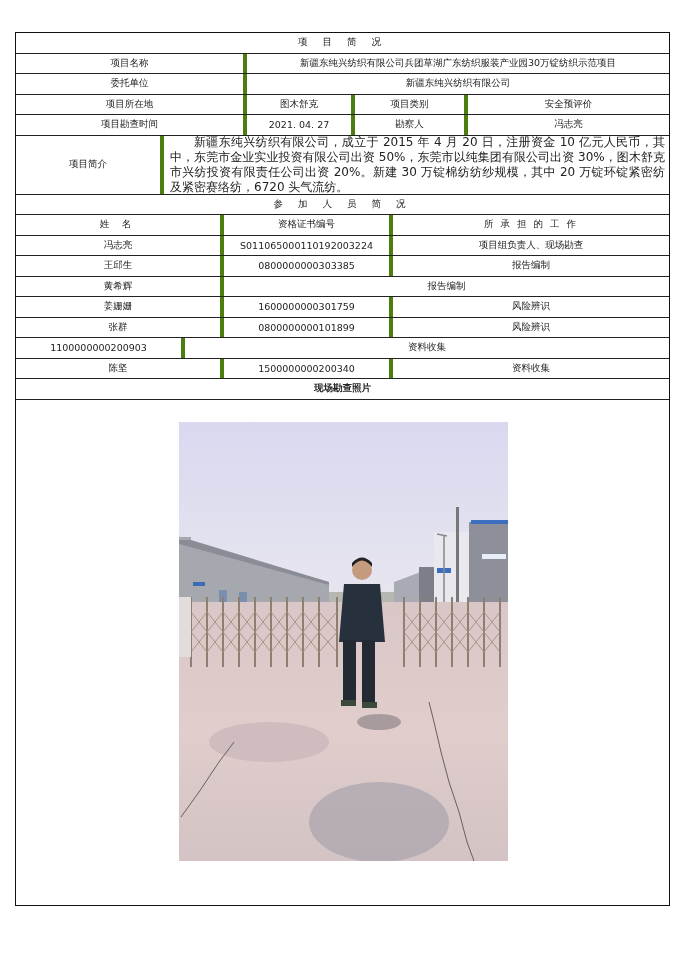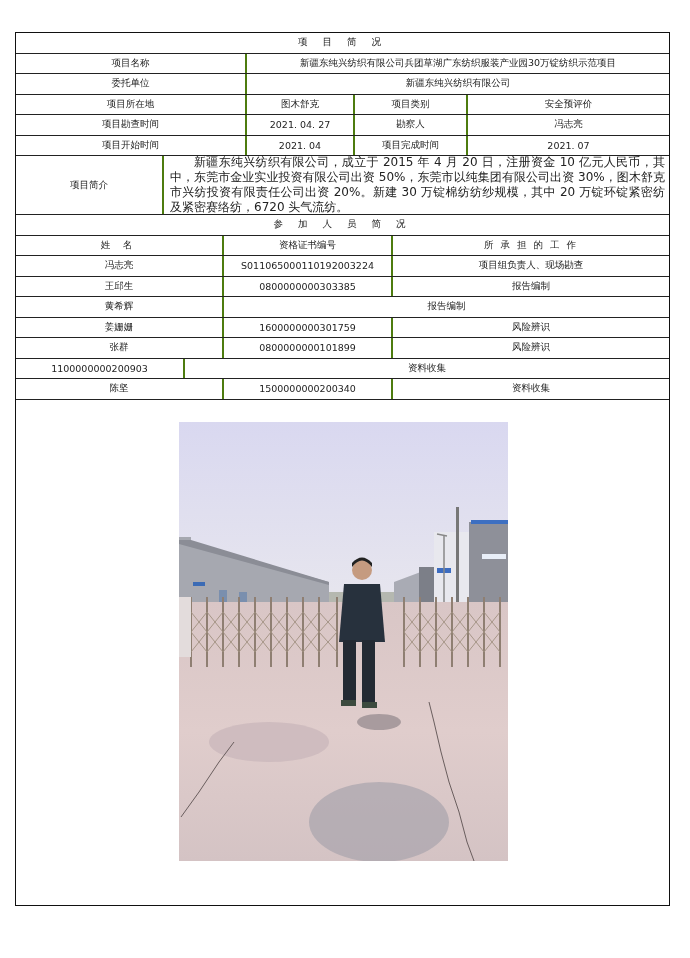--- a/index.html
+++ b/index.html
@@ -1,21 +1,21 @@
 <!DOCTYPE html>
 <html><head>
 <meta charset="utf-8">
 <style>
   * { box-sizing: border-box; margin: 0; padding: 0; }
   html, body { width: 690px; height: 958px; background: #ffffff; overflow: hidden; }
   body { font-family: "DejaVu Sans", "Liberation Sans", sans-serif; color: #222; font-size: 9.5px; position: relative; }
   .tbl { position: absolute; left: 15px; top: 32px; width: 655px; border: 1.5px solid #111; }
   .row { display: flex; border-bottom: 1px solid #222; height: 20.5px; }
   .row:last-child { border-bottom: none; }
-  .cell { display: flex; align-items: center; justify-content: center; border-right: 2px solid #4d7c0f; height: 100%; white-space: nowrap; overflow: hidden; }
+  .cell { display: flex; align-items: center; justify-content: center; border-right: 4px solid #4d7c0f; height: 100%; white-space: nowrap; overflow: hidden; }
   .cell:last-child { border-right: none; }
   .section-title { letter-spacing: 6px; font-weight: normal; }
   .summary-row { height: 59px; }
   .summary-text { justify-content: flex-start; align-items: center; white-space: normal; padding: 0 4px 0 6px; line-height: 15px; text-indent: 2em; font-size: 12px; text-align: justify; }
   .spaced { letter-spacing: 5px; font-family: Liberation Serif, serif; }
   .photo-area { height: 505px; position: relative; border-bottom: none; }
   .photo { position: absolute; left: 163px; top: 22px; width: 329px; height: 439px; overflow: hidden; background: #dcdcec; }
 </style>
 </head>
 <body>
@@ -43,26 +43,20 @@
     <div class="cell" style="flex:1">安全预评价</div>
   </div>
 
   <div class="row">
     <div class="cell" style="width:231px">项目勘查时间</div>
     <div class="cell" style="width:108px">2021. 04. 27</div>
     <div class="cell" style="width:113px">勘察人</div>
     <div class="cell" style="flex:1">冯志亮</div>
   </div>
 
-  <div class="row">
-    <div class="cell" style="width:231px">项目开始时间</div>
-    <div class="cell" style="width:108px">2021. 04</div>
-    <div class="cell" style="width:113px">项目完成时间</div>
-    <div class="cell" style="flex:1">2021. 07</div>
-  </div>
 
   <div class="row summary-row">
     <div class="cell" style="width:148px">项目简介</div>
     <div class="cell summary-text" style="flex:1">新疆东纯兴纺织有限公司，成立于 2015 年 4 月 20 日，注册资金 10 亿元人民币，其中，东莞市金业实业投资有限公司出资 50%，东莞市以纯集团有限公司出资 30%，图木舒克市兴纺投资有限责任公司出资 20%。新建 30 万锭棉纺纺纱规模，其中 20 万锭环锭紧密纺及紧密赛络纺，6720 头气流纺。</div>
   </div>
 
   <div class="row">
     <div class="cell section-title" style="width:100%">参 加 人 员 简 况</div>
   </div>
 
@@ -99,20 +93,23 @@
   <div class="row">
     <div class="cell" style="width:169px">1100000000200903</div>
     <div class="cell" style="flex:1">资料收集</div>
   </div>
   <div class="row">
     <div class="cell" style="width:208px">陈坚</div>
     <div class="cell" style="width:169px">1500000000200340</div>
     <div class="cell" style="flex:1">资料收集</div>
   </div>
 
+  <div class="row">
+    <div class="cell" style="width:100%; font-weight:bold">现场勘查照片</div>
+  </div>
 
   <div class="row photo-area">
     <div class="photo">
       <svg width="329" height="439" viewBox="0 0 329 439" xmlns="http://www.w3.org/2000/svg">
         <defs>
           <linearGradient id="sky" x1="0" y1="0" x2="0" y2="1">
             <stop offset="0" stop-color="#d9d8f0"></stop>
             <stop offset="1" stop-color="#e7e6ee"></stop>
           </linearGradient>
           <linearGradient id="ground" x1="0" y1="0" x2="0" y2="1">

